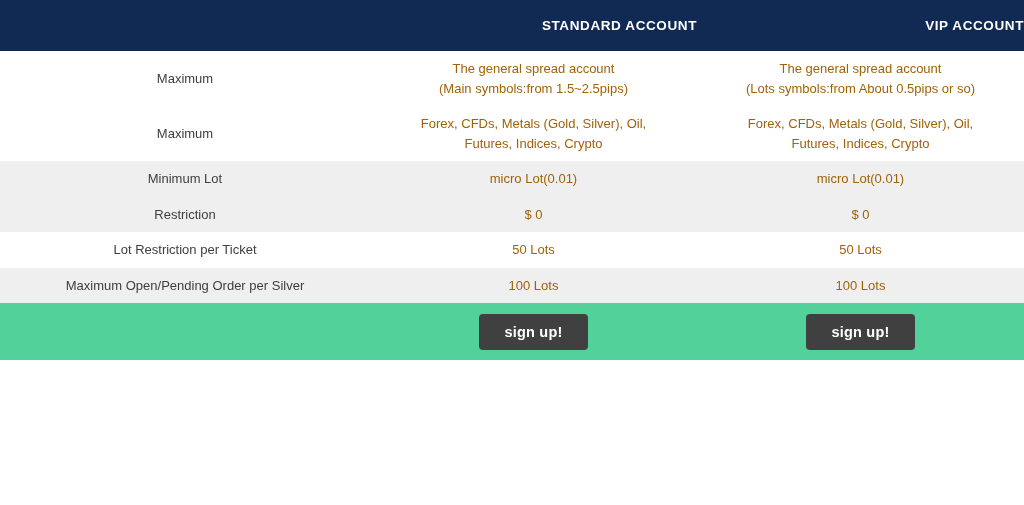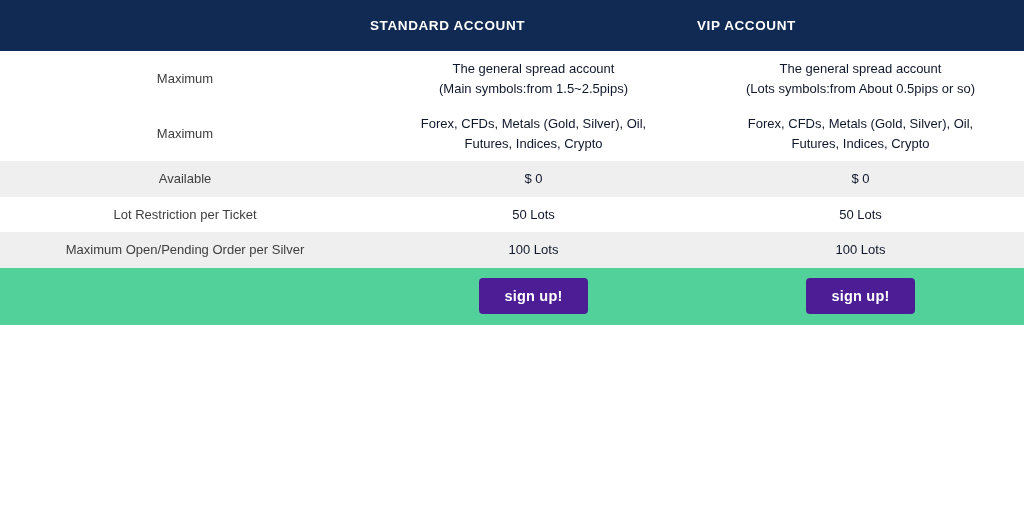--- a/index.html
+++ b/index.html
@@ -27,34 +27,34 @@
   table.compare col.c-label { width: 370px; }
   table.compare col.c-std   { width: 327px; }
   table.compare col.c-vip   { width: 327px; }
 
   thead th {
     background: #102a54;
     color: #ffffff;
     font-size: 13.5px;
     font-weight: bold;
     letter-spacing: 0.6px;
-    text-align: left;
+    text-align: right;
     height: 51px;
     vertical-align: middle;
     padding: 0;
   }
   thead th.blank-head {
     background: #102a54;
   }
 
   tbody td {
     text-align: center;
     vertical-align: middle;
     font-size: 13px;
-    color: #0f172a;
+    color: #a16207;
     padding: 8px 14px;
     line-height: 1.5;
     border: none;
   }
   tbody td.label-cell {
     color: #3e3e3e;
   }
   tbody tr.odd-row td {
     background: #ffffff;
   }
@@ -71,21 +71,21 @@
   tfoot td {
     background: #52d19a;
     height: 57px;
     padding: 0;
     text-align: center;
     vertical-align: middle;
   }
   tfoot td.cta-blank { background: #52d19a; }
   .signup-btn {
     display: inline-block;
-    background: #4c1d95;
+    background: #404040;
     color: #ffffff;
     font-size: 14.5px;
     font-weight: bold;
     border: none;
     border-radius: 4px;
     padding: 0 26px;
     height: 36px;
     line-height: 36px;
     cursor: pointer;
     font-family: "Liberation Sans", sans-serif;
@@ -131,24 +131,33 @@
           <span class="cell-line">Futures, Indices, Crypto</span>
         </td>
         <td>
           <span class="cell-line">Forex, CFDs, Metals (Gold, Silver), Oil,</span>
           <span class="cell-line">Futures, Indices, Crypto</span>
         </td>
       </tr>
 
 
 
+      <tr class="even-row">
+        <td class="label-cell">Minimum Lot</td>
+        <td>
+          <span class="cell-line">micro Lot(0.01)</span>
+        </td>
+        <td>
+          <span class="cell-line">micro Lot(0.01)</span>
+        </td>
+      </tr>
 
 
       <tr class="even-row">
-        <td class="label-cell">Available</td>
+        <td class="label-cell">Restriction</td>
         <td>
           <span class="cell-line">$ 0</span>
         </td>
         <td>
           <span class="cell-line">$ 0</span>
         </td>
       </tr>
 
       <tr class="odd-row">
         <td class="label-cell">Lot Restriction per Ticket</td>

